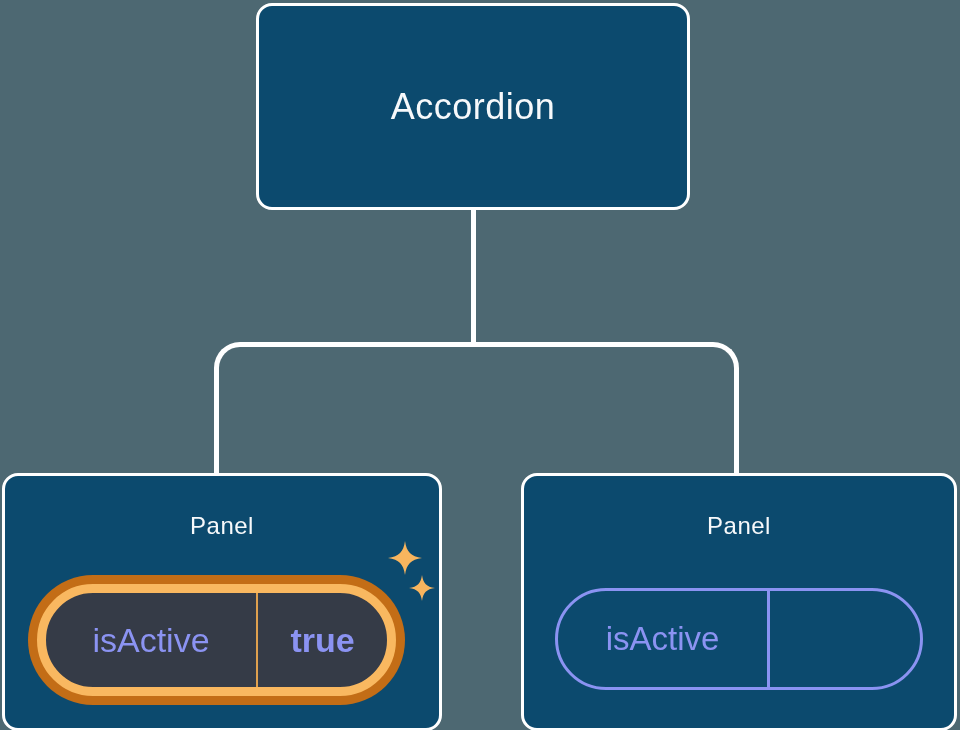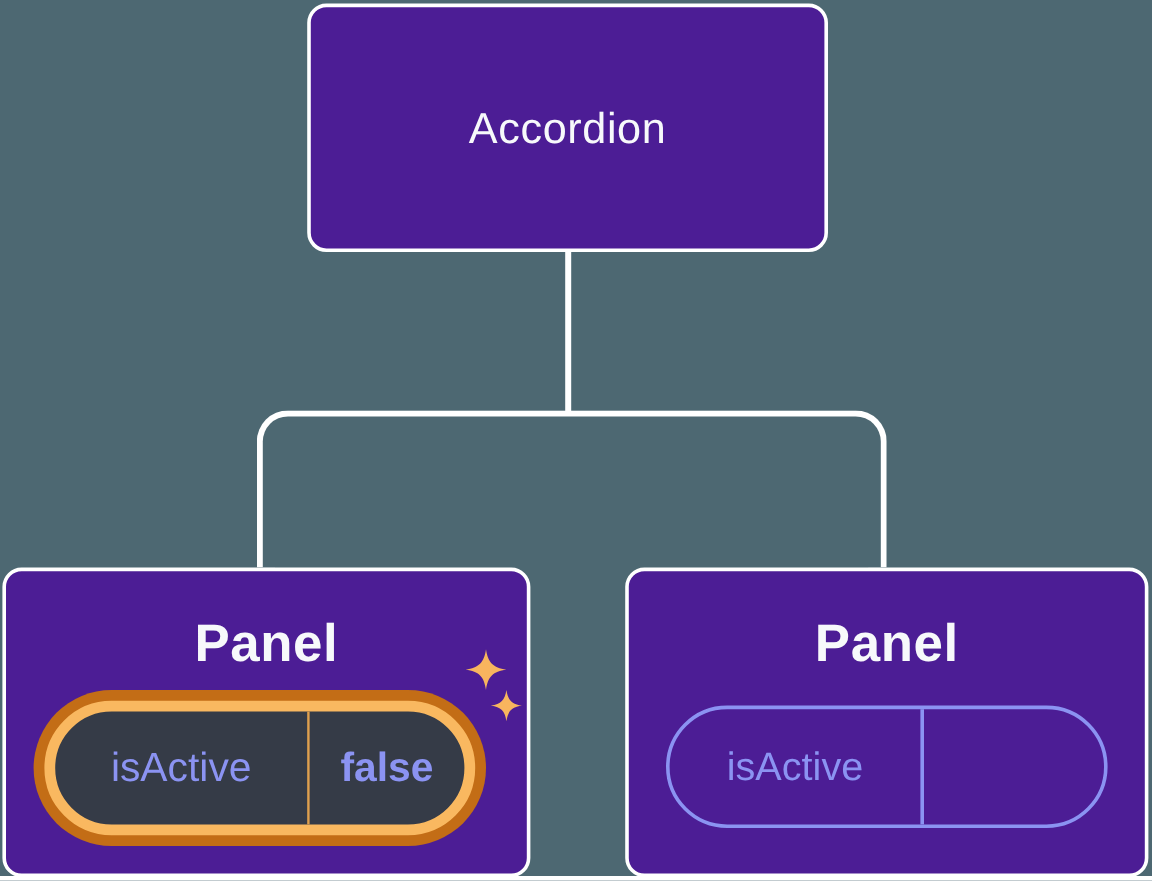--- a/index.html
+++ b/index.html
@@ -5,41 +5,41 @@
   html,body{margin:0;padding:0;}
   #stage{
     position:relative;
     width:960px;height:734px;
     background:#4d6872;
     overflow:hidden;
     font-family:"Liberation Sans", sans-serif;
   }
   .node{
     position:absolute;
-    background:#4c1d95;
+    background:#0c4a6e;
     border:3px solid #ffffff;
     border-radius:16px;
     box-sizing:border-box;
   }
   #accordion-node{
     left:256px;top:3px;width:434px;height:207px;
     display:flex;align-items:center;justify-content:center;
   }
   .node-title{
     color:#f7f9fb;
     font-size:36px;
     font-weight:500;
     letter-spacing:0.5px;
   }
   .panel-title{
     position:absolute;left:0;top:36px;width:100%;
     text-align:center;
     color:#f7f9fb;
-    font-size:44px;
-    font-weight:700;
+    font-size:24px;
+    font-weight:400;
     letter-spacing:0.5px;
   }
   #connector-stub{
     position:absolute;left:471px;top:209px;width:5px;height:136px;
     background:#ffffff;
   }
   #connector-bracket{
     position:absolute;left:214px;top:342px;width:525px;height:131px;
     border:5px solid #ffffff;
     border-bottom:none;
@@ -109,21 +109,21 @@
 
   <div id="connector-stub"></div>
   <div id="connector-bracket"></div>
 
   <div id="panel-node-active" class="node">
     <div class="panel-title">Panel</div>
 
     <div id="prop-pill-active">
       <div class="cell cell-name">isActive</div>
       <div class="divider-gold"></div>
-      <div class="cell cell-value">false</div>
+      <div class="cell cell-value">true</div>
     </div>
 
     <svg id="sparkle-large" class="sparkle" viewBox="0 0 100 100">
       <path d="M50 0 C55 33 67 45 100 50 C67 55 55 67 50 100 C45 67 33 55 0 50 C33 45 45 33 50 0 Z" fill="#f8b55e"></path>
     </svg>
     <svg id="sparkle-small" class="sparkle" viewBox="0 0 100 100">
       <path d="M50 0 C55 33 67 45 100 50 C67 55 55 67 50 100 C45 67 33 55 0 50 C33 45 45 33 50 0 Z" fill="#f8b55e"></path>
     </svg>
   </div>
 

